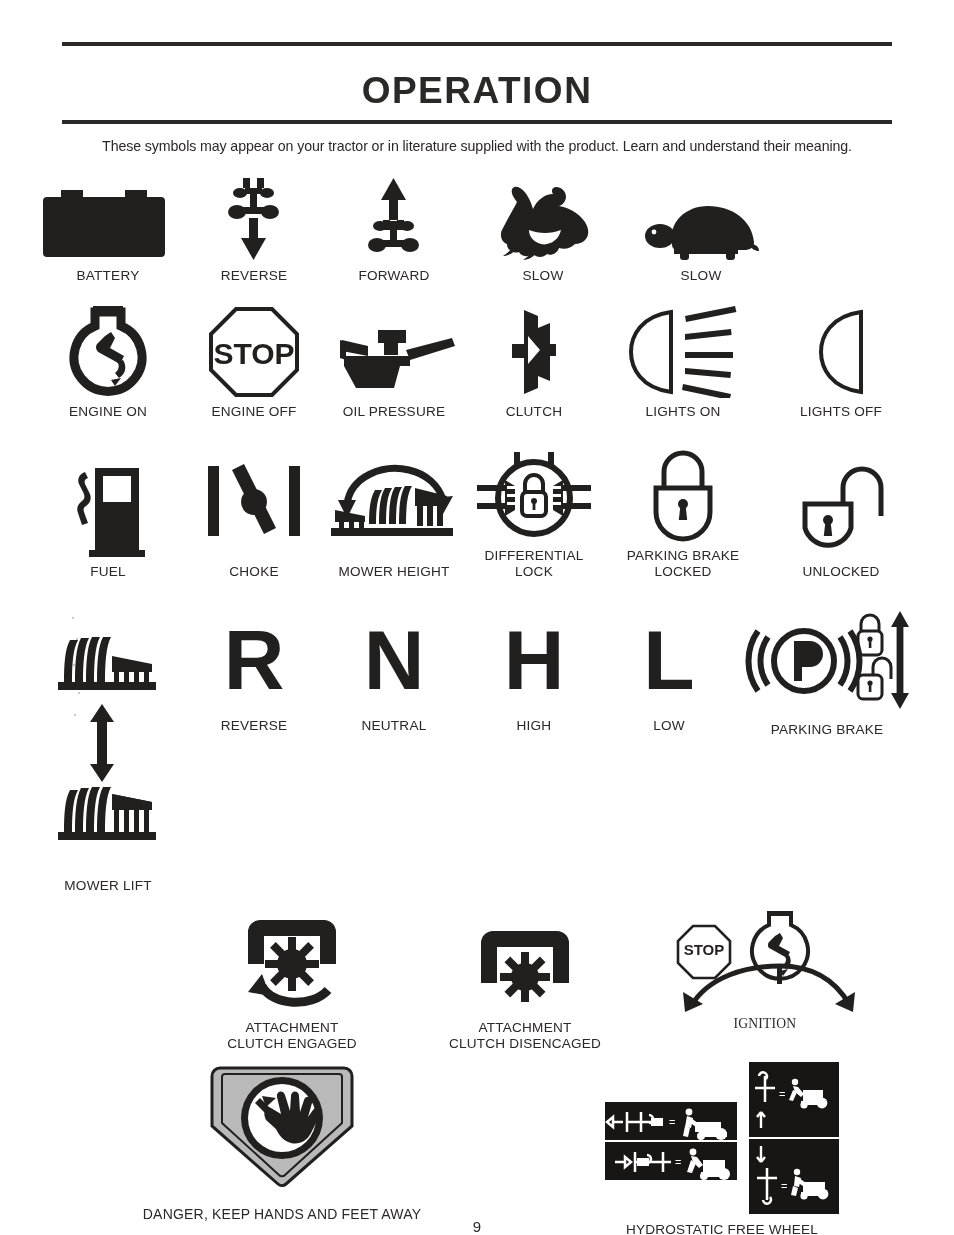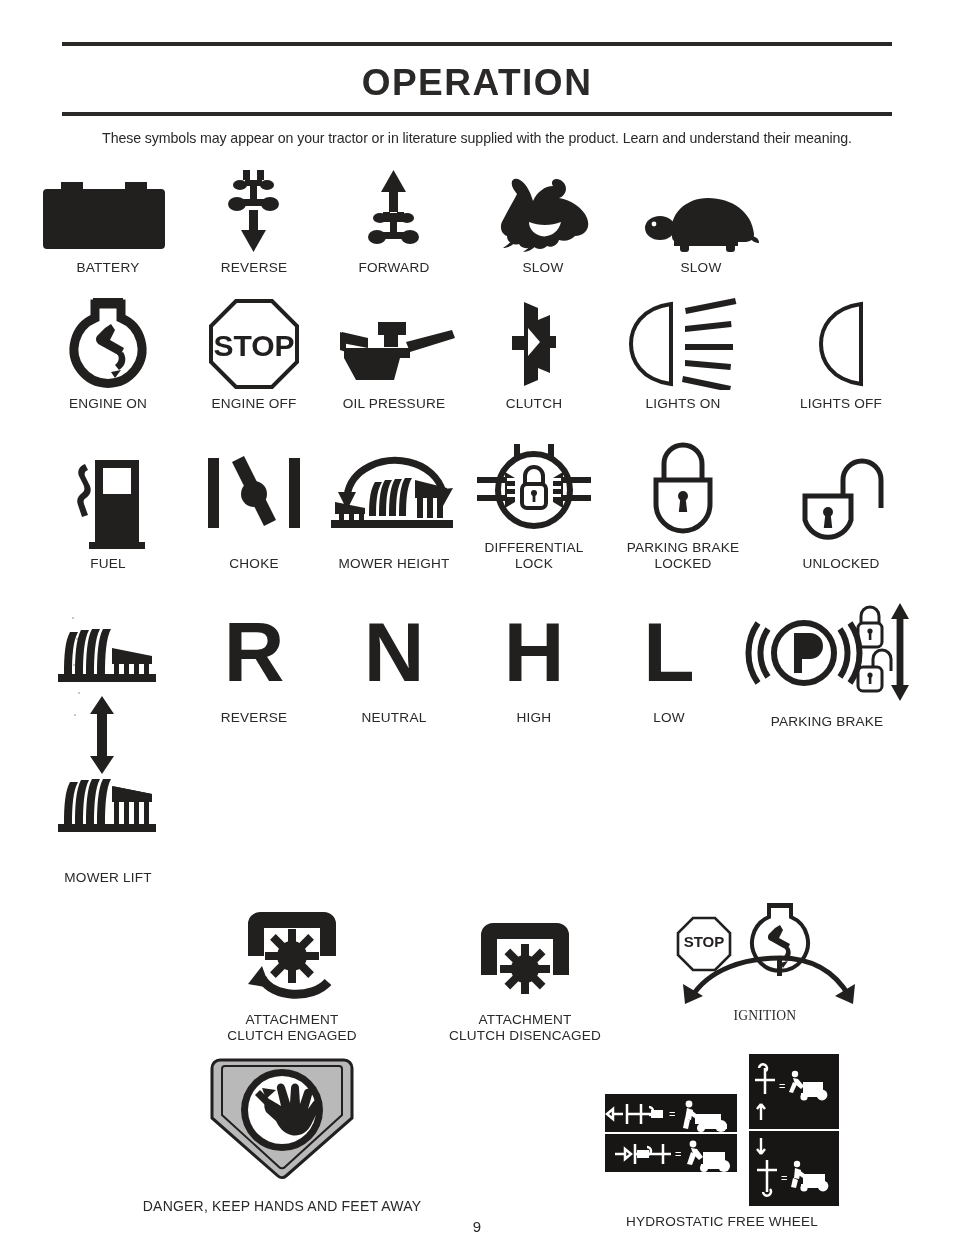--- a/index.html
+++ b/index.html
@@ -16,21 +16,21 @@
 
   
   .rule{height:4px;background:#2b2828;margin:0 62px;}
   .rule.top{margin-top:42px;}
   .rule.bot{margin-top:2px;}
   .title{
     text-align:center;
     font-size:37px;
     font-weight:bold;
     letter-spacing:1.5px;
-    padding:16px 0 6px 0;
+    padding:24px 0 6px 0;
     color:#2b2828;
     font-family:"Liberation Sans", sans-serif;
   }
   .intro{
     text-align:center;
     font-size:14.2px;
     margin-top:14px;
     color:#2b2828;
     letter-spacing:-0.1px;
   }

